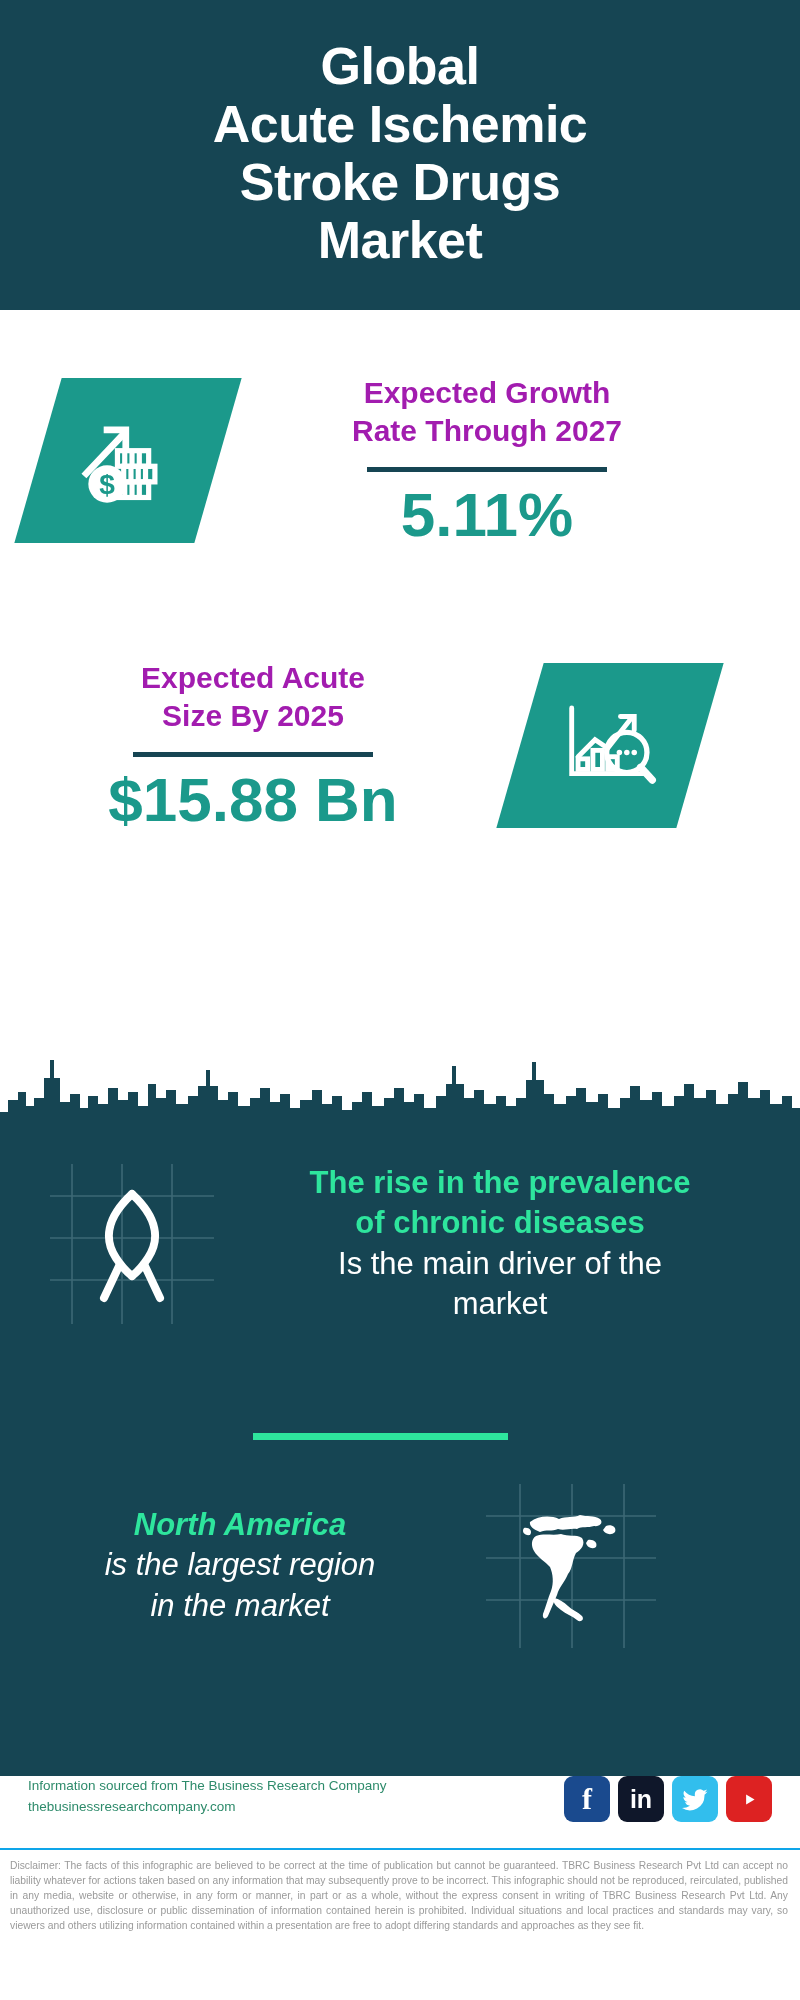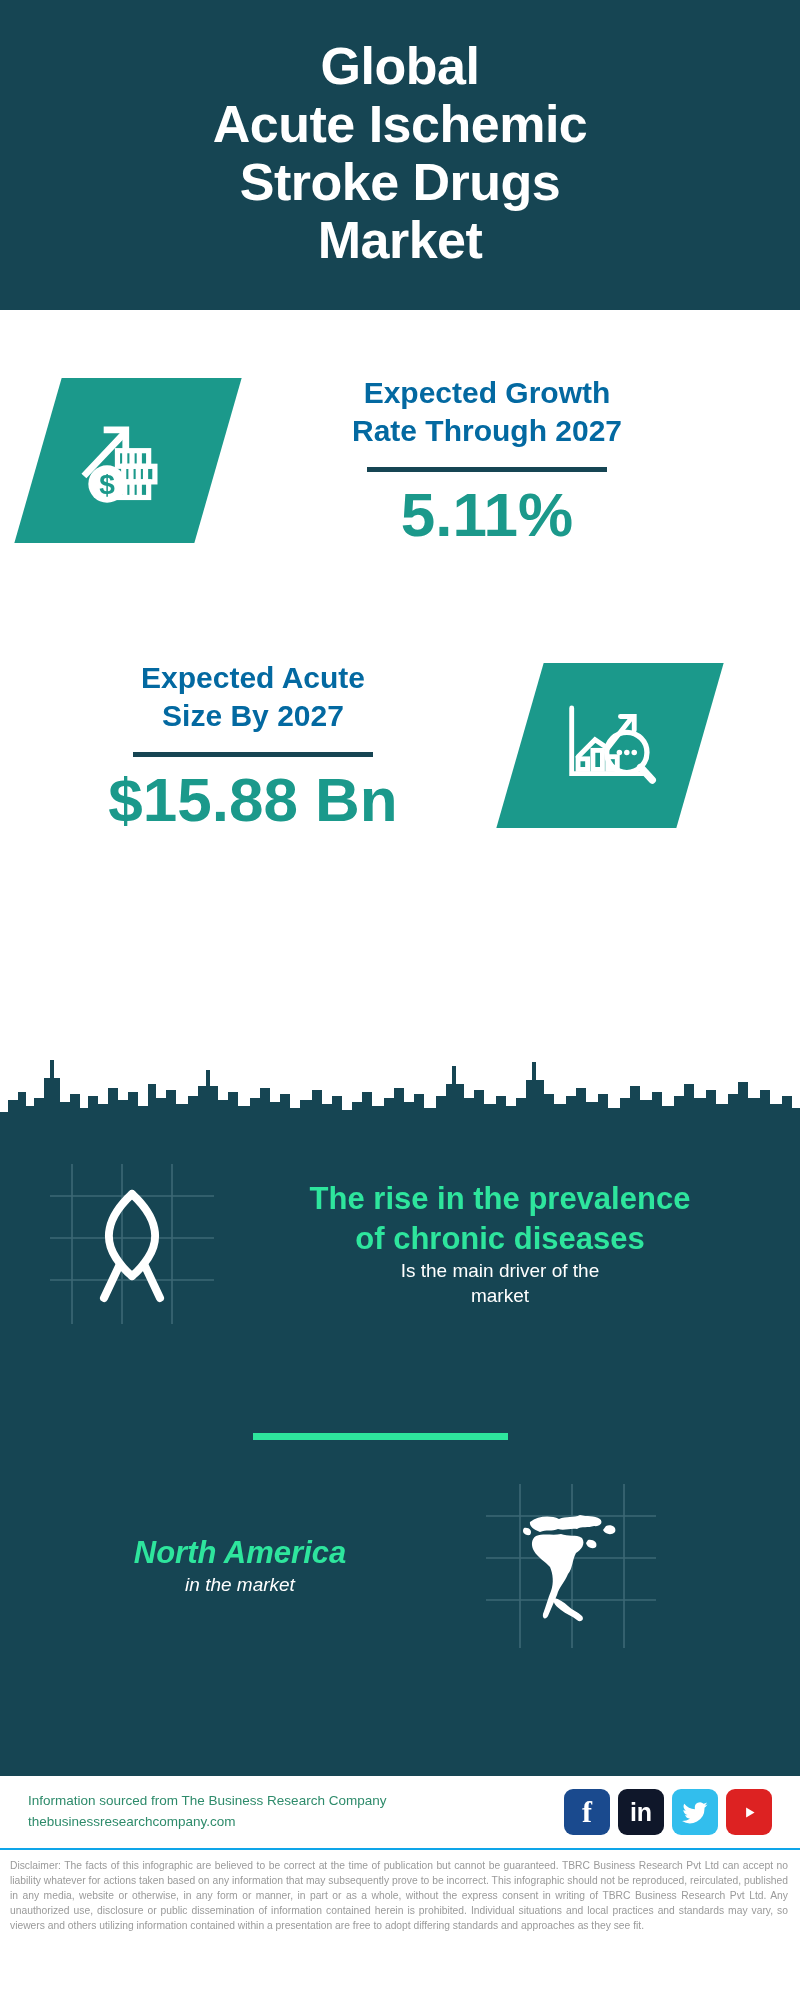--- a/index.html
+++ b/index.html
@@ -43,21 +43,21 @@
     background:#1B998B;
     width:180px; height:165px;
     transform:skewX(-16deg);
     display:flex; align-items:center; justify-content:center;
     flex:none;
   }
   .para > .ico { transform:skewX(16deg); }
 
   .statblock { text-align:center; }
   .statblock .label {
-    color:#0369a1;
+    color:#a21caf;
     font-size:30px;
     font-weight:bold;
     line-height:1.25;
   }
   .statblock .rule {
     width:240px; height:5px;
     background:#164553;
     margin:18px auto 10px;
   }
   .statblock .value {
@@ -102,21 +102,21 @@
   }
   .insight .txt { text-align:center; }
   .insight .hl {
     color:#2EE59D;
     font-size:31px;
     font-weight:bold;
     line-height:1.3;
   }
   .insight .sub {
     color:#ffffff;
-    font-size:19px;
+    font-size:31px;
     line-height:1.3;
   }
 
   .ins1 { top:28px; left:42px; width:720px; }
   .ins1 .txt { width:500px; margin-left:28px; }
 
   .divider {
     position:absolute;
     top:305px; left:253px;
     width:255px; height:7px;
@@ -129,21 +129,21 @@
 
   .grid-bg { position:absolute; inset:0; }
   .grid-bg svg { width:100%; height:100%; display:block; }
 
   
   .source {
     position:absolute;
     top:1776px; left:0;
     width:800px; height:72px;
     background:#ffffff;
-    display:flex; align-items:center;
+    display:flex; align-items:flex-start;
     padding:0 28px;
   }
   .source .lines { flex:1; }
   .source .lines div {
     color:#2E8B6B;
     font-size:13.5px;
     line-height:1.55;
   }
   .socials { display:flex; gap:8px; align-items:center; }
   .sq {
@@ -218,21 +218,21 @@
         <div class="label">Expected Growth</div>
         <div class="label">Rate Through 2027</div>
         <div class="rule"></div>
         <div class="value">5.11%</div>
       </div>
     </div>
 
     <div class="row row2">
       <div class="statblock">
         <div class="label">Expected Acute</div>
-        <div class="label">Size By 2027</div>
+        <div class="label">Size By 2025</div>
         <div class="rule"></div>
         <div class="value">$15.88 Bn</div>
       </div>
       <div class="para">
         <span class="ico">
           <svg width="106" height="106" viewBox="0 0 100 100">
             <g fill="none" stroke="#ffffff" stroke-width="4.6" stroke-linecap="round">
               <path d="M14 16 v62 h70"></path>
               <path d="M20 62 L36 46 L48 54 L70 26"></path>
               <path d="M60 24 h13 v13" stroke-linejoin="miter"></path>
@@ -301,20 +301,21 @@
         <div class="sub">Is the main driver of the</div>
         <div class="sub">market</div>
       </div>
     </div>
 
     <div class="divider"></div>
 
     <div class="insight ins2">
       <div class="txt">
         <div class="hl">North America</div>
+        <div class="sub">is the largest region</div>
         <div class="sub">in the market</div>
       </div>
       <div class="art">
         <div class="grid-bg">
           <svg viewBox="0 0 180 175" preserveAspectRatio="none">
             <g stroke="#3C6876" stroke-width="1.6" fill="none">
               <path d="M40 6 V170 M92 6 V170 M144 6 V170"></path>
               <path d="M6 38 H176 M6 80 H176 M6 122 H176"></path>
             </g>
           </svg>

